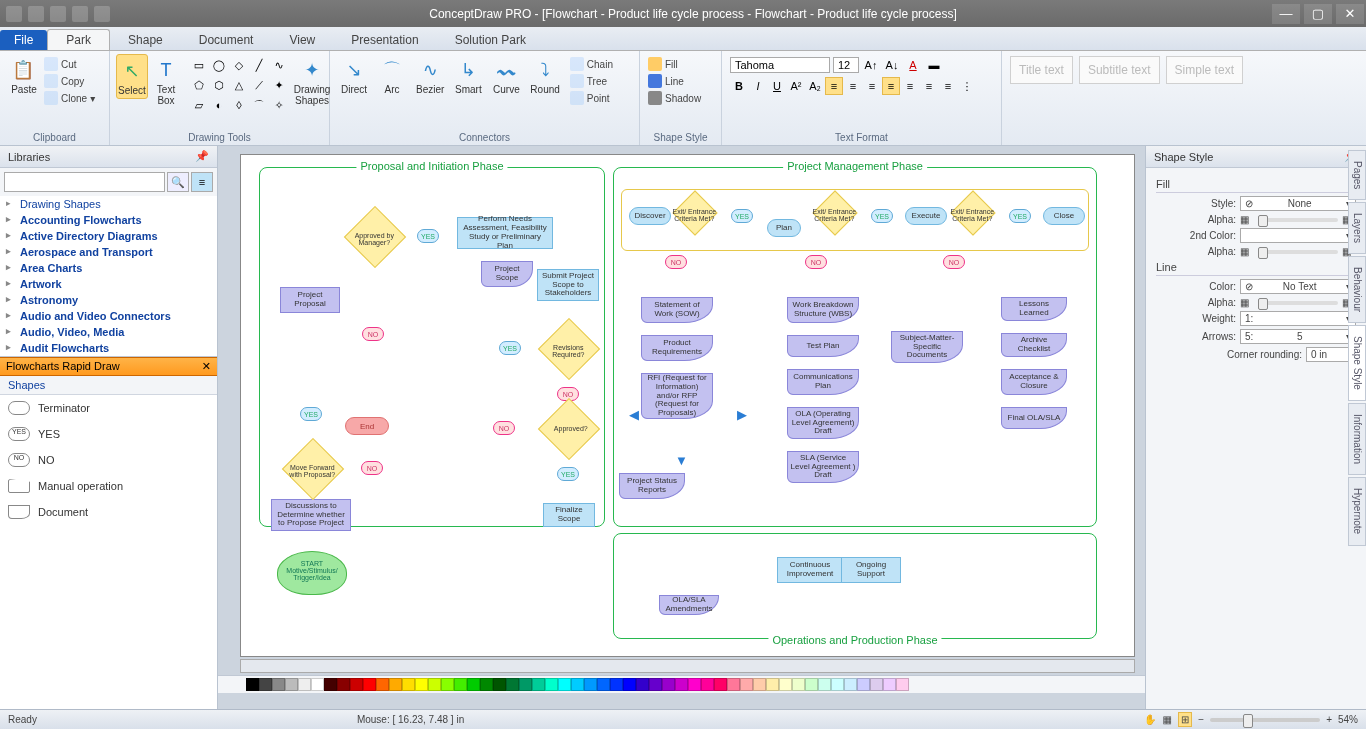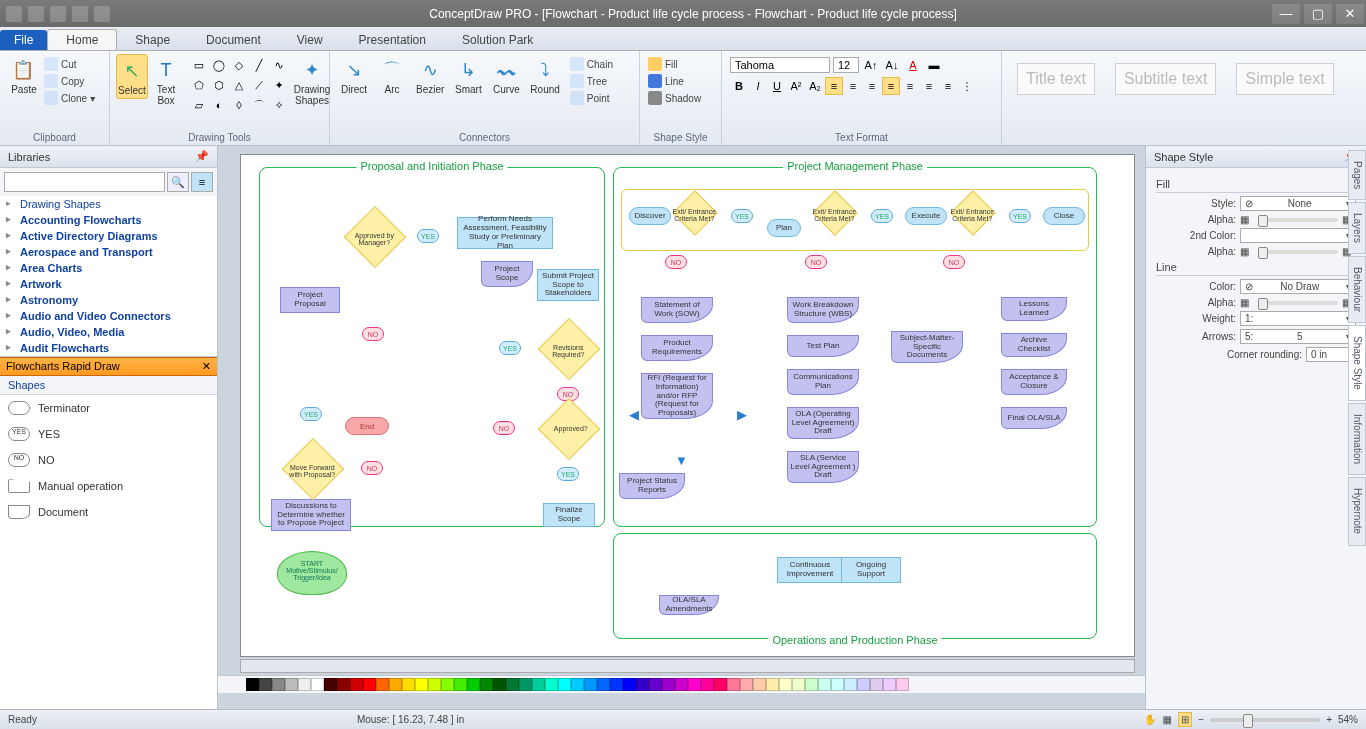--- a/index.html
+++ b/index.html
@@ -29,21 +29,21 @@
 .rbtn { display: flex; flex-direction: column; align-items: center; padding: 2px 4px; border-radius: 3px; min-width: 32px; }
 .rbtn.selected { background: #ffe089; border: 1px solid #e5b94b; }
 .rbtn .ic { width: 28px; height: 28px; display:flex;align-items:center;justify-content:center;font-size:18px;color:#3a6; }
 .rbtn .cap { font-size: 10px; color: #333; text-align: center; line-height: 1.1; }
 .smallrow { display:flex;align-items:center;gap:3px;font-size:10px;color:#444;padding:1px 0; }
 .smallrow .ic2 { width:14px;height:14px;background:#6af3;border-radius:2px; }
 .fontbox { border:1px solid #aaa;background:#fff;padding:1px 4px;font-size:11px;width:100px; }
 .sizebox { border:1px solid #aaa;background:#fff;padding:1px 4px;font-size:11px;width:26px; }
 .fmtbtn { width:18px;height:18px;border:1px solid transparent;display:inline-flex;align-items:center;justify-content:center;font-size:11px; }
 .fmtbtn.on { background:#ffe089;border-color:#e5b94b; }
-.placeholder { border:1px solid #d0d0d0;background:#fafafa;padding:6px 8px;color:#bbb;font-size:16px;margin:9px; }
+.placeholder { border:1px solid #d0d0d0;background:#fafafa;padding:6px 8px;color:#bbb;font-size:12px;margin:2px; }
 
 
 .left { position:absolute; left:0; top:146px; bottom:20px; width:218px; background:#f3f5f8; border-right:1px solid #b9c3d0; display:flex; flex-direction:column; }
 .panelhdr { height:22px; background:linear-gradient(#f0f2f5,#dbe2ec); border-bottom:1px solid #c0c8d4; padding:3px 8px; font-size:11px; color:#333; display:flex;align-items:center;justify-content:space-between; }
 .searchrow { display:flex; padding:4px; gap:2px; }
 .searchrow input { flex:1; border:1px solid #aaa; padding:2px; font-size:11px; }
 .searchrow .sbtn { width:22px;height:20px;border:1px solid #aaa;background:#eef;display:flex;align-items:center;justify-content:center;font-size:11px; }
 .liblist { flex:0 0 auto; max-height: 176px; overflow:hidden; background:#fff; border-bottom:1px solid #c0c8d4; }
 .liblist .item { padding:2px 6px 2px 20px; font-size:11px; color:#1142a0; cursor:pointer; position:relative; }
 .liblist .item:before { content:"▸"; position:absolute;left:6px;color:#888;font-size:9px; }
@@ -109,21 +109,21 @@
   <div class="title">ConceptDraw PRO - [Flowchart - Product life cycle process - Flowchart - Product life cycle process]</div>
   <div class="winbtns">
     <div>—</div>
     <div>▢</div>
     <div>✕</div>
   </div>
 </div>
 
 <div class="tabs">
   <div class="file">File</div>
-  <div class="tab active">Home</div>
+  <div class="tab active">Park</div>
   <div class="tab">Shape</div>
   <div class="tab">Document</div>
   <div class="tab">View</div>
   <div class="tab">Presentation</div>
   <div class="tab">Solution Park</div>
   <div class="right">
     <span>▦</span>
     <span>?</span>
     <span>⌄</span>
     <span>⌄</span>
@@ -571,21 +571,21 @@
         <label>Alpha:</label>
         <span style="width:14px">▦</span>
         <div class="slider"></div>
         <span style="width:14px">▦</span>
       </div>
     <div class="sect">Line</div>
     <div class="frow">
         <label>Color:</label>
         <div class="val">
           <span>⊘</span>
-          <span>No Draw</span>
+          <span>No Text</span>
           <span>▾</span>
         </div>
       </div>
     <div class="frow">
         <label>Alpha:</label>
         <span style="width:14px">▦</span>
         <div class="slider"></div>
         <span style="width:14px">▦</span>
       </div>
     <div class="frow">

